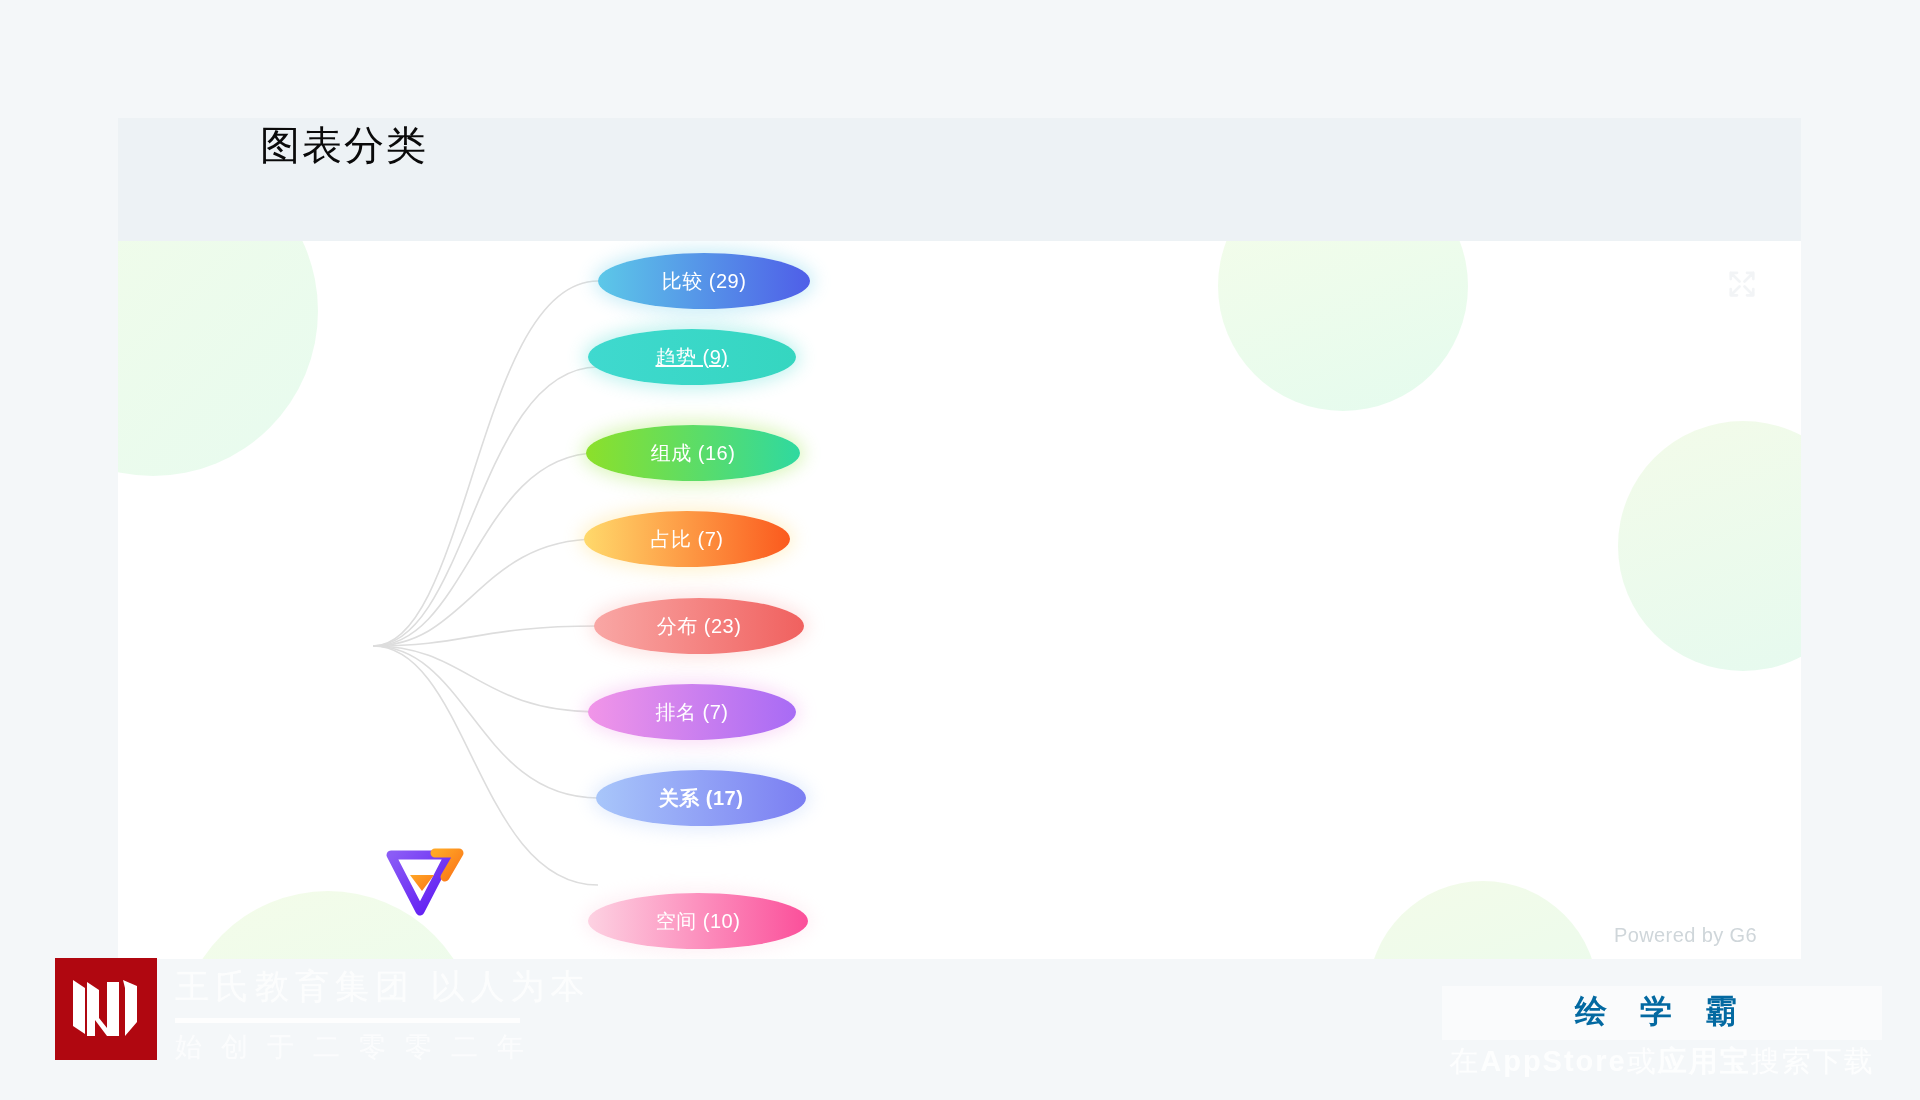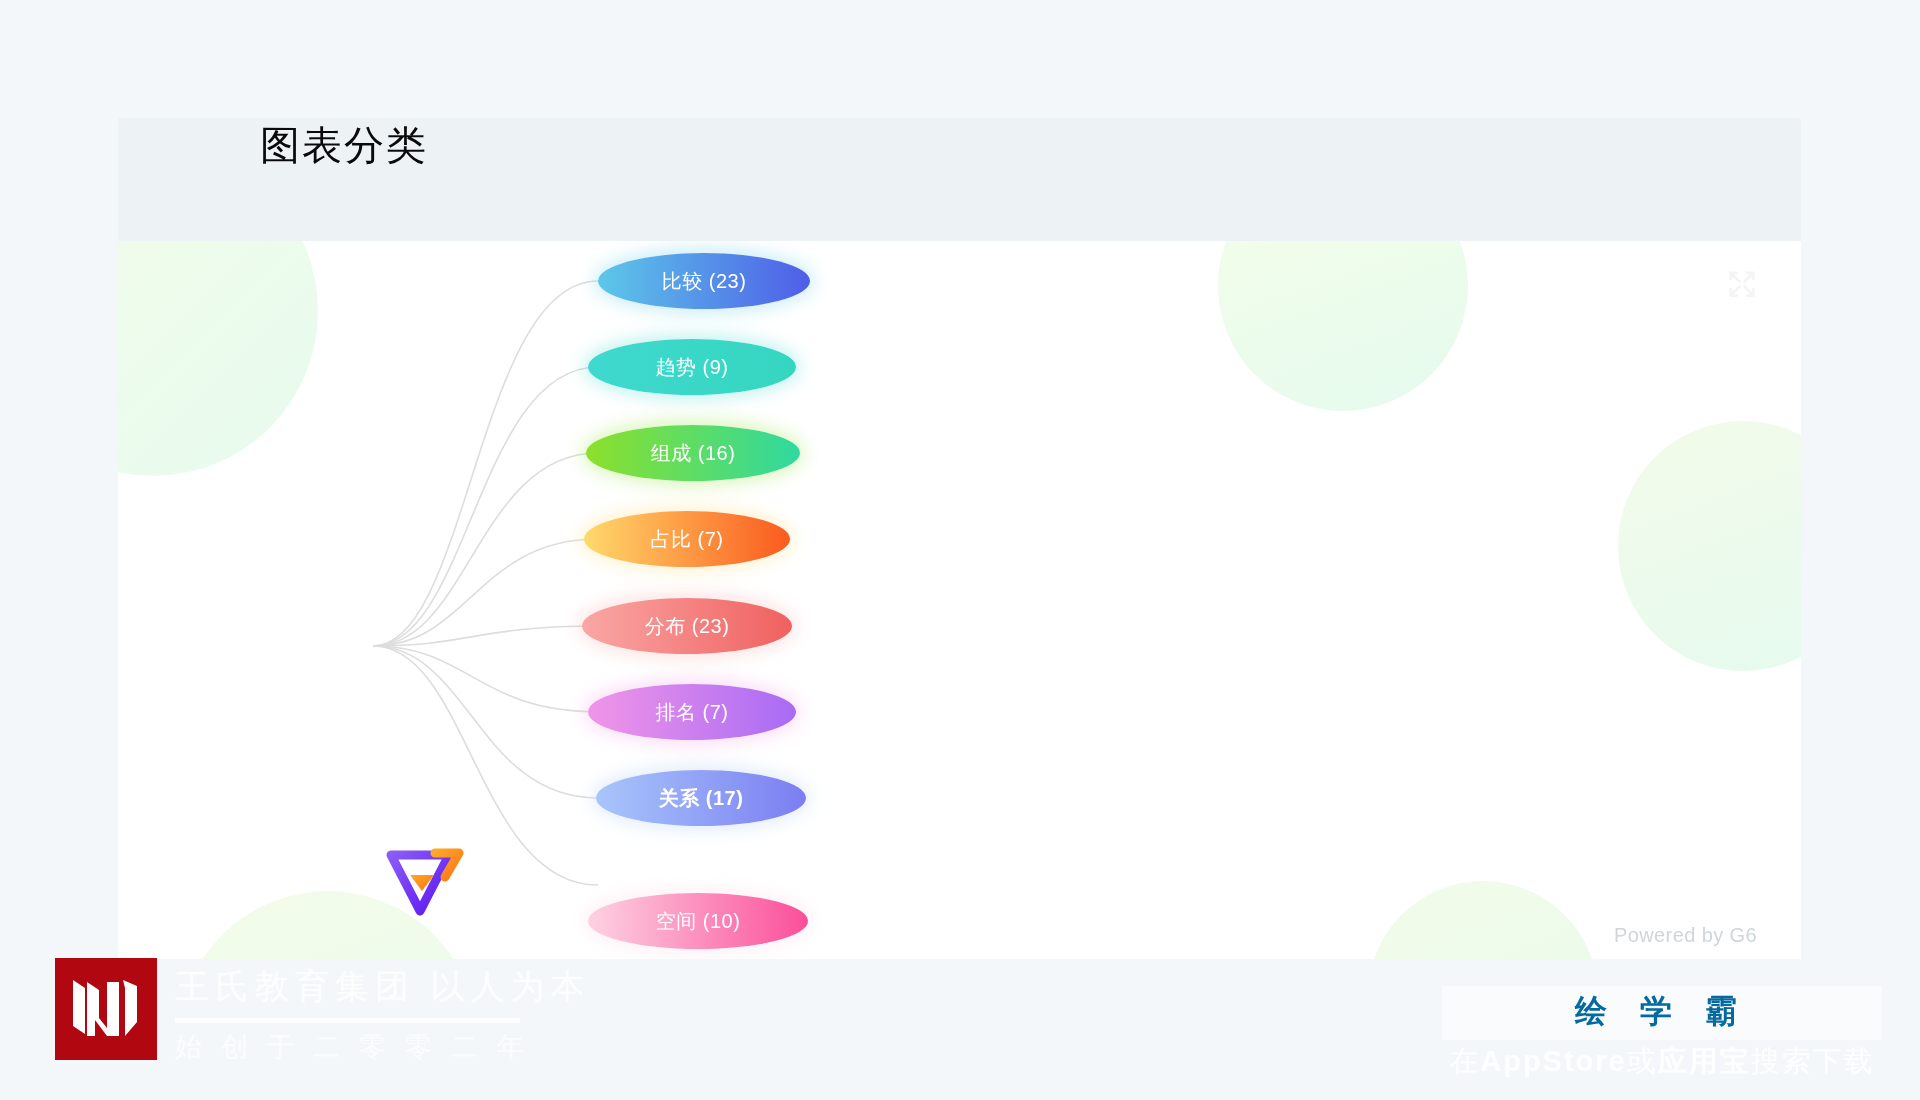--- a/index.html
+++ b/index.html
@@ -204,32 +204,32 @@
           <stop offset="100%" stop-color="#fb7518"></stop>
         </linearGradient>
       </defs>
       <path d="M8,16 L66,16 L37,72 Z" fill="none" stroke="url(#pg)" stroke-width="9" stroke-linejoin="round"></path>
       <path d="M52,14 L76,14 L62,38" fill="none" stroke="url(#og)" stroke-width="9" stroke-linejoin="round" stroke-linecap="round"></path>
       <path d="M27,36 L51,36 L39,52 Z" fill="url(#og)"></path>
     </svg>
 
     <div id="nodes-layer">
         <div class="node node-ellipse" style="left: 480px; top: 12px; width: 212px; background: linear-gradient(90deg, rgb(92, 200, 232) 0%, rgb(79, 94, 232) 100%); box-shadow: rgba(92, 200, 232, 0.333) 0px 0px 18px 4px;">
-          <span>比较 (23)</span>
-        </div>
-        <div class="node node-ellipse" style="left: 470px; top: 98px; width: 208px; background: linear-gradient(90deg, rgb(63, 217, 207) 0%, rgb(53, 214, 192) 100%); box-shadow: rgba(63, 217, 207, 0.333) 0px 0px 18px 4px;">
+          <span>比较 (29)</span>
+        </div>
+        <div class="node node-ellipse" style="left: 470px; top: 88px; width: 208px; background: linear-gradient(90deg, rgb(63, 217, 207) 0%, rgb(53, 214, 192) 100%); box-shadow: rgba(63, 217, 207, 0.333) 0px 0px 18px 4px; text-decoration: underline;">
           <span>趋势 (9)</span>
         </div>
         <div class="node node-ellipse" style="left: 468px; top: 184px; width: 214px; background: linear-gradient(90deg, rgb(140, 224, 42) 0%, rgb(47, 217, 160) 100%); box-shadow: rgba(140, 224, 42, 0.333) 0px 0px 18px 4px;">
           <span>组成 (16)</span>
         </div>
         <div class="node node-ellipse" style="left: 466px; top: 270px; width: 206px; background: linear-gradient(90deg, rgb(255, 217, 107) 0%, rgb(251, 90, 30) 100%); box-shadow: rgba(255, 217, 107, 0.333) 0px 0px 18px 4px;">
           <span>占比 (7)</span>
         </div>
-        <div class="node node-ellipse" style="left: 464px; top: 357px; width: 210px; background: linear-gradient(90deg, rgb(249, 167, 165) 0%, rgb(240, 97, 95) 100%); box-shadow: rgba(249, 167, 165, 0.333) 0px 0px 18px 4px;">
+        <div class="node node-ellipse" style="left: 476px; top: 357px; width: 210px; background: linear-gradient(90deg, rgb(249, 167, 165) 0%, rgb(240, 97, 95) 100%); box-shadow: rgba(249, 167, 165, 0.333) 0px 0px 18px 4px;">
           <span>分布 (23)</span>
         </div>
         <div class="node node-ellipse" style="left: 470px; top: 443px; width: 208px; background: linear-gradient(90deg, rgb(241, 149, 232) 0%, rgb(168, 107, 245) 100%); box-shadow: rgba(241, 149, 232, 0.333) 0px 0px 18px 4px;">
           <span>排名 (7)</span>
         </div>
         <div class="node node-ellipse" style="left: 478px; top: 529px; width: 210px; background: linear-gradient(90deg, rgb(168, 198, 250) 0%, rgb(123, 126, 242) 100%); box-shadow: rgba(168, 198, 250, 0.333) 0px 0px 18px 4px; font-weight: bold;">
           <span>关系 (17)</span>
         </div>
         <div class="node node-ellipse" style="left: 470px; top: 652px; width: 220px; background: linear-gradient(90deg, rgb(253, 210, 226) 0%, rgb(251, 79, 154) 100%); box-shadow: rgba(253, 210, 226, 0.333) 0px 0px 18px 4px;">
           <span>空间 (10)</span>

